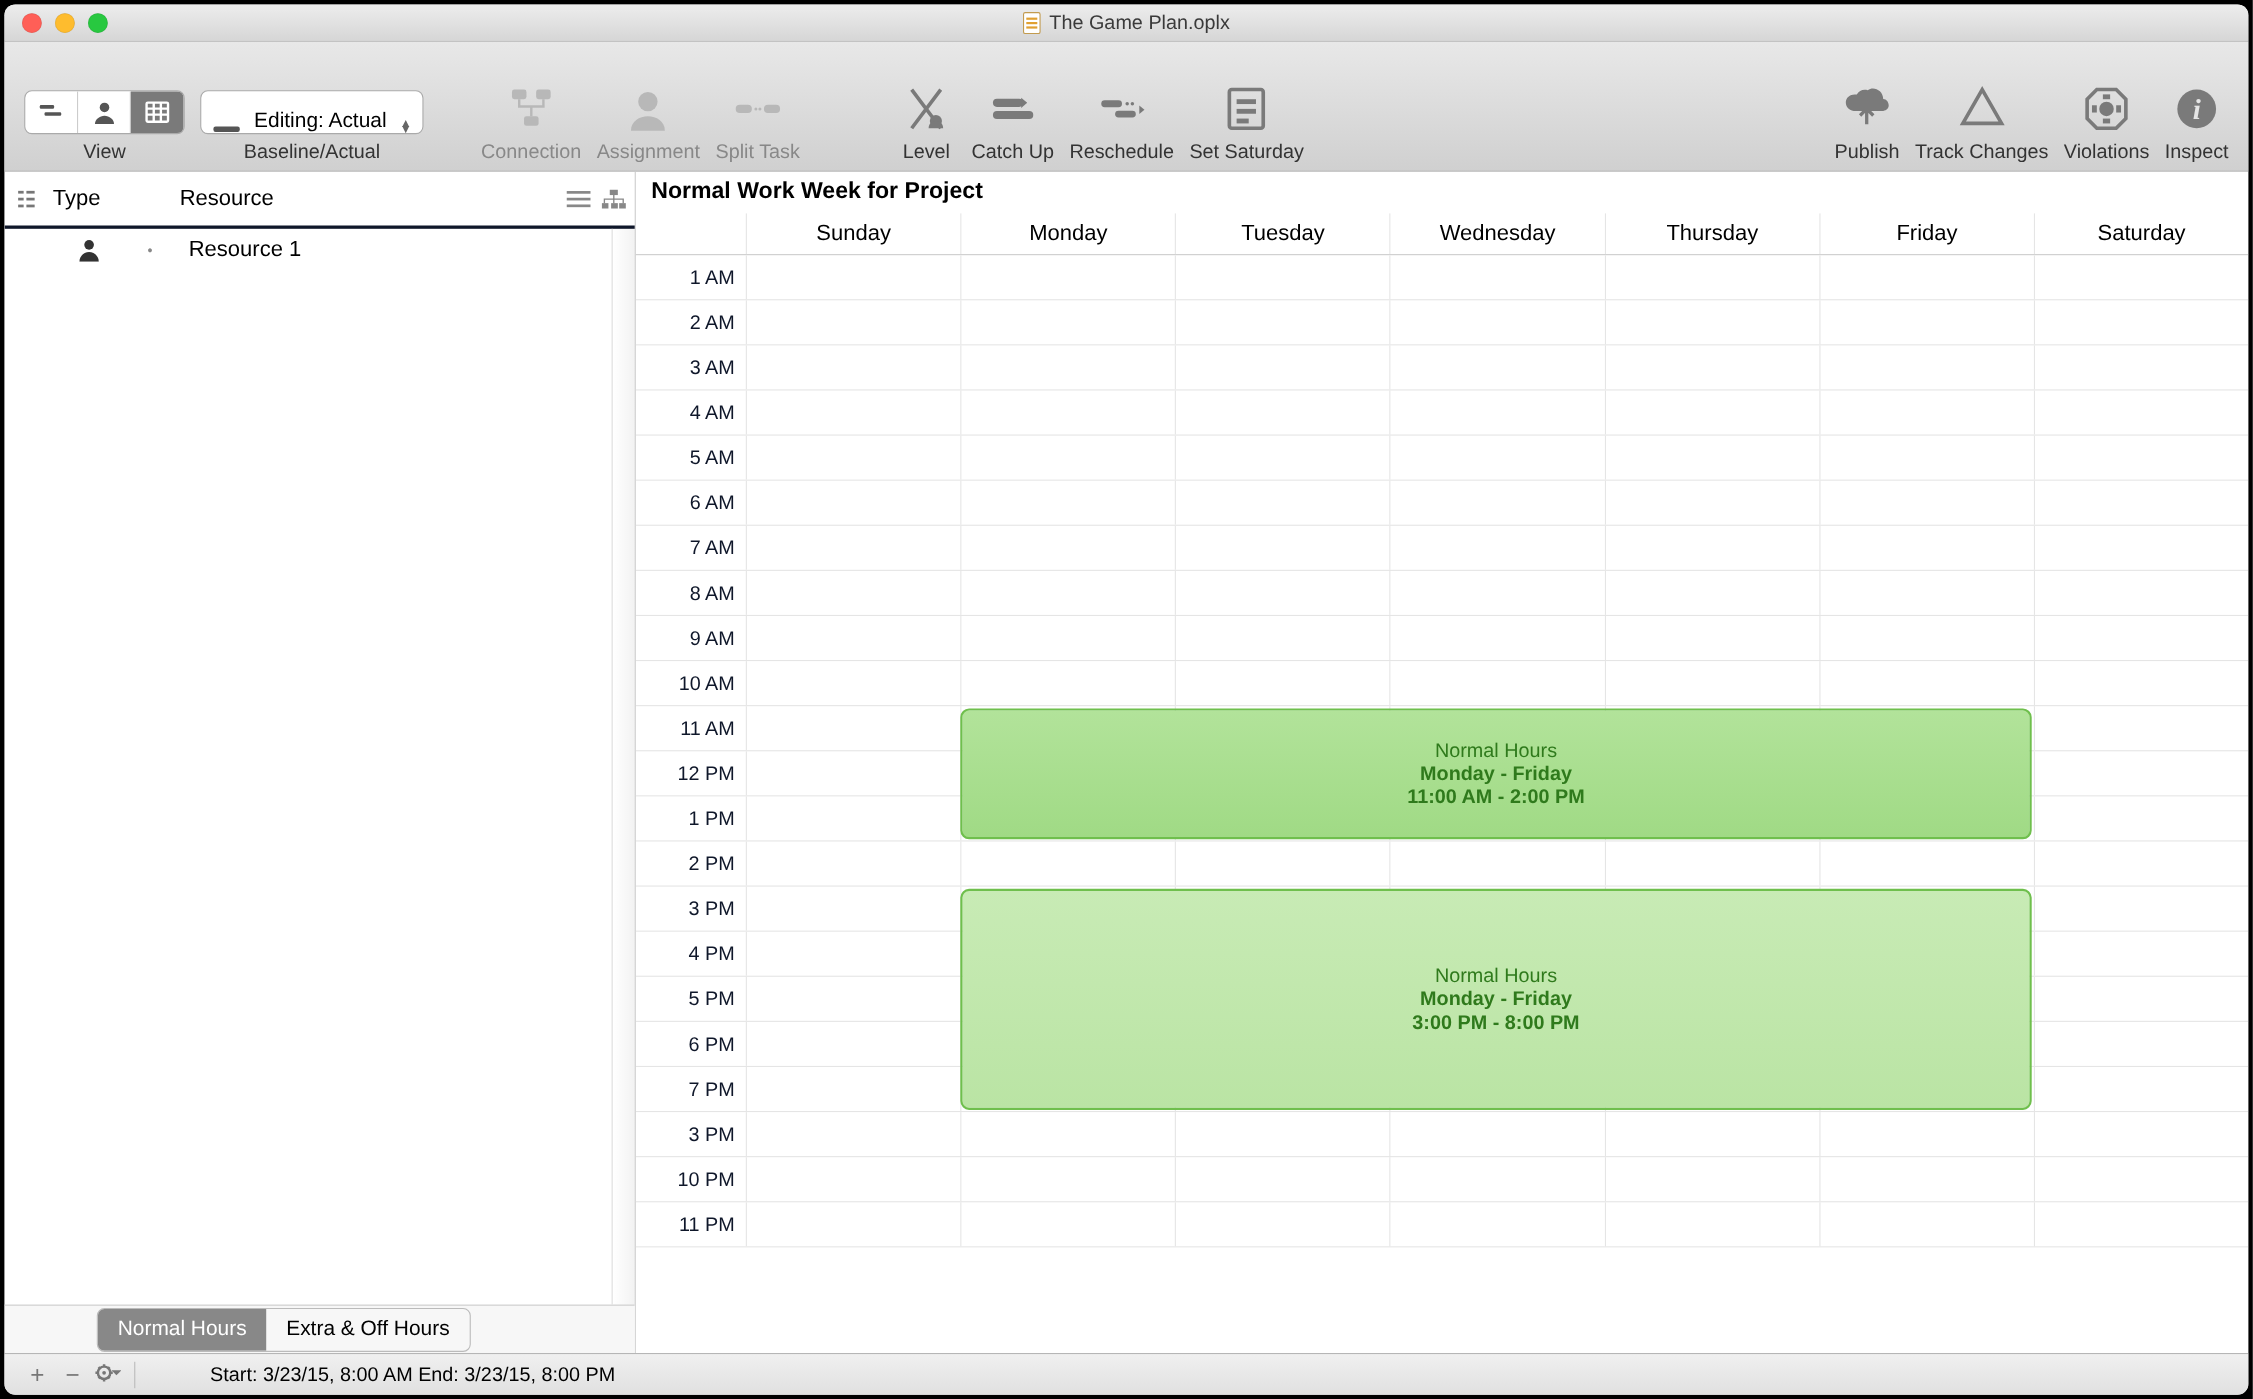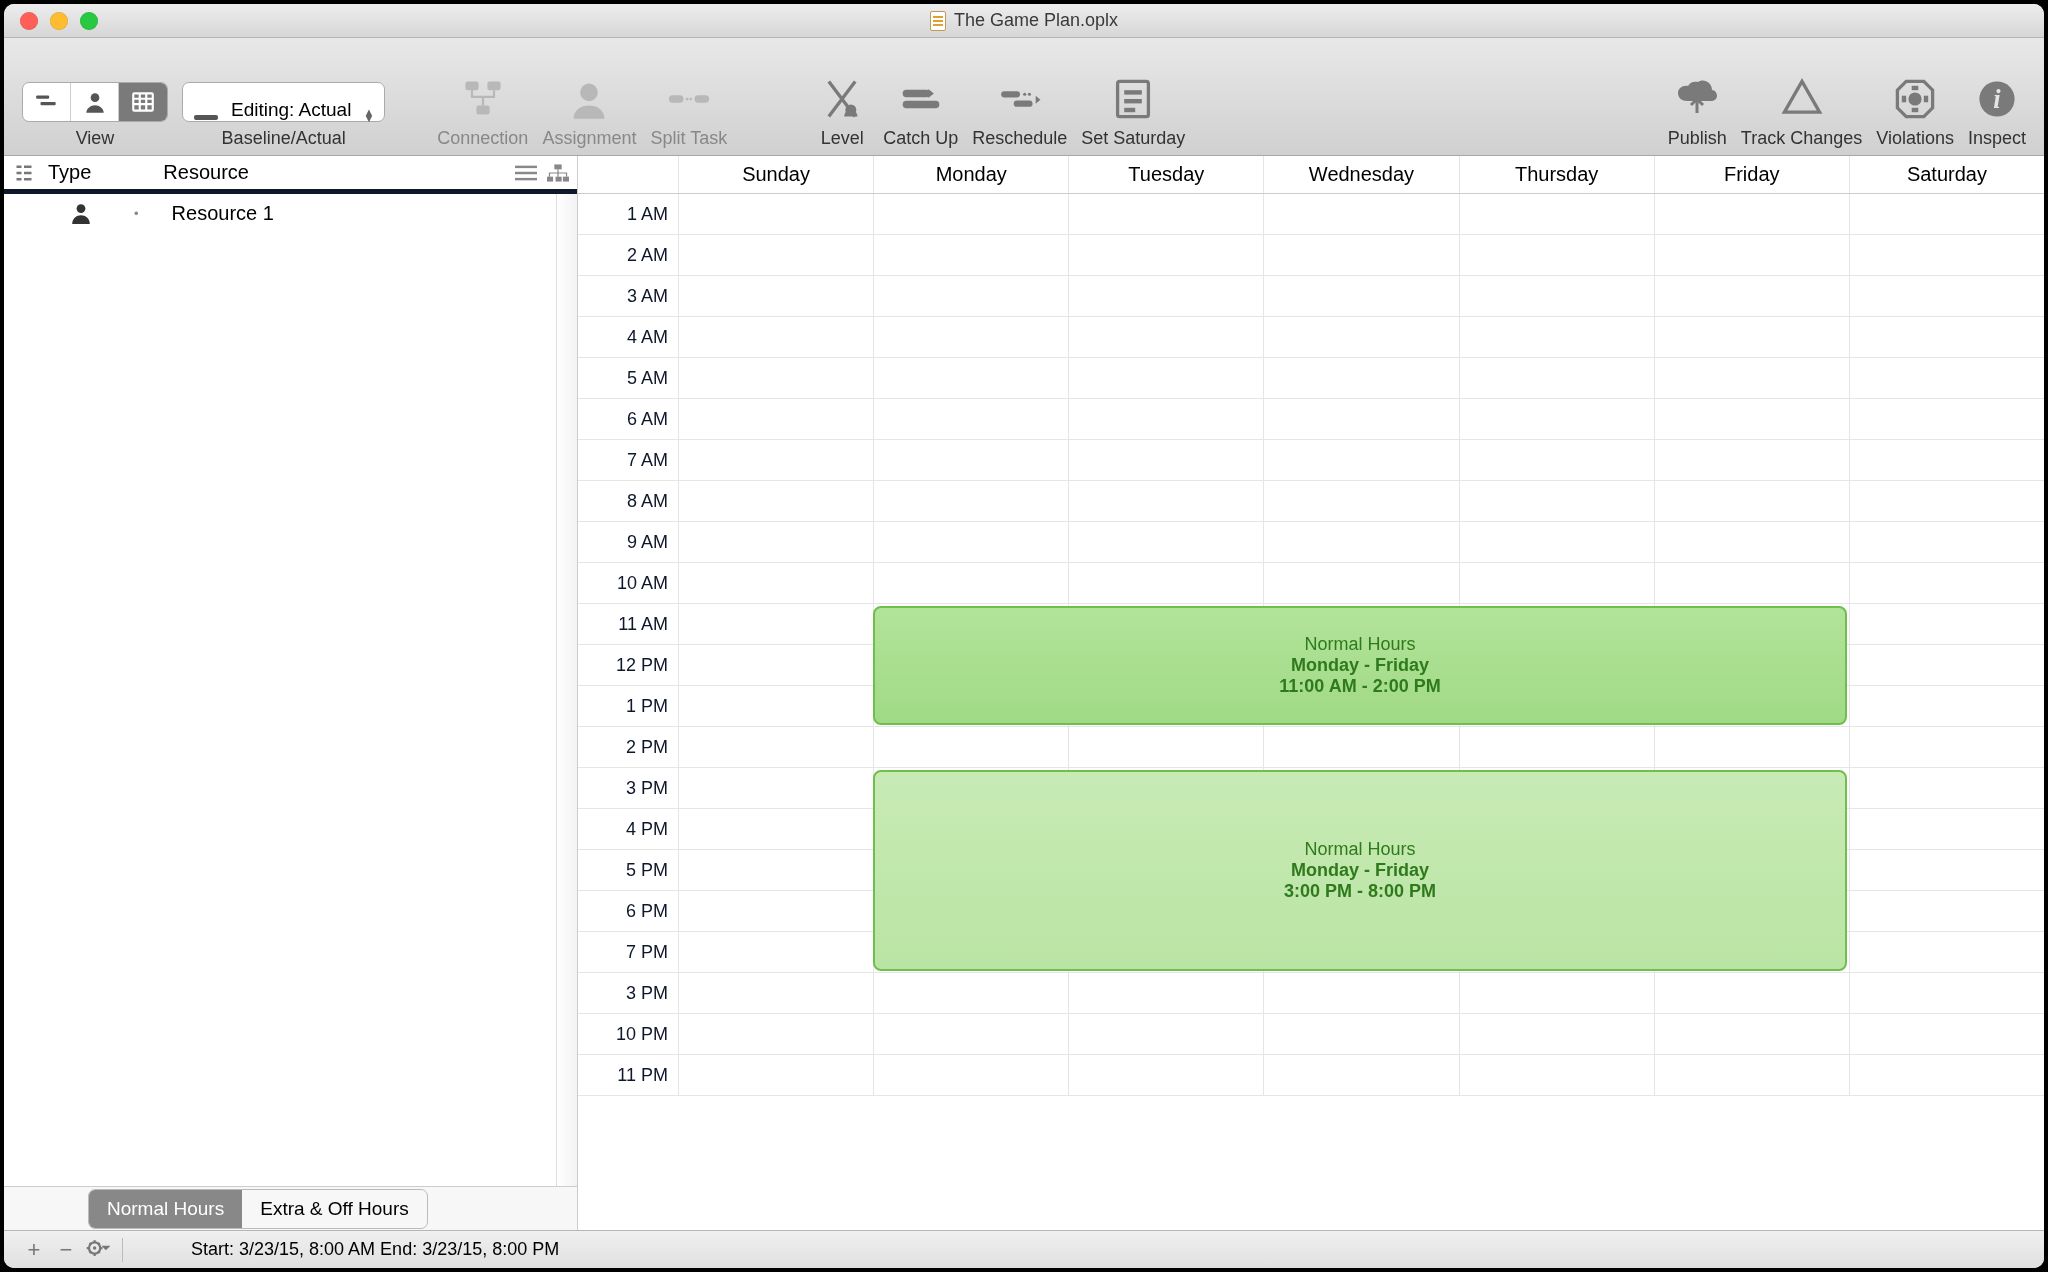--- a/index.html
+++ b/index.html
@@ -69,21 +69,21 @@
 
 .iconbig { width:54px; height:46px; display:flex; align-items:center; justify-content:center;}
 .iconbig svg { fill:#7a7a7a; width:44px; height:44px;}
 .tgroup.dis .iconbig svg { fill:#b8b8b8;}
 
 .spacer { flex:1; }
 
 
 .content { flex:1; display:flex; overflow:hidden; }
 .sidebar { width: 574px; border-right:1px solid #ccc; display:flex; flex-direction:column;}
-.shdr { height:38px; border-bottom:5px solid #0f172a; display:flex; align-items:center; padding:0 8px; gap:12px;}
+.shdr { height:52px; border-bottom:3px solid #0f172a; display:flex; align-items:center; padding:0 8px; gap:12px;}
 .shdr .ico { width:24px;}
 .shdr .coltype { font-size:20px; font-weight:500;}
 .shdr .colres { font-size:20px; font-weight:500; margin-left:60px;}
 .shdr .righticons { margin-left:auto; display:flex; gap:10px; color:#888;}
 .srow { display:flex; align-items:center; height:38px; padding:0 8px;}
 .srow .person { margin-left:58px;}
 .srow .bullet { margin-left:42px; color:#888;}
 .srow .txt { margin-left:33px; font-size:20px;}
 .sscroll { flex:1; position:relative;}
 .sscroll::after { content:""; position:absolute; right:0; top:0; bottom:0; width:20px; background:linear-gradient(90deg,transparent,rgba(0,0,0,0.05)); border-left:1px solid #ddd;}
@@ -340,20 +340,21 @@
       <div class="sbot">
         <div style="width:56px"></div>
         <div class="tabseg">
           <div class="tab sel">Normal Hours</div>
           <div class="tab">Extra &amp; Off Hours</div>
         </div>
       </div>
     </div>
 
     <div class="calarea">
+      <div class="caltitle">Normal Work Week for Project</div>
       <div class="dayhdr">
         <div class="gutter"></div>
         <div class="daycol">Sunday</div>
         <div class="daycol">Monday</div>
         <div class="daycol">Tuesday</div>
         <div class="daycol">Wednesday</div>
         <div class="daycol">Thursday</div>
         <div class="daycol">Friday</div>
         <div class="daycol">Saturday</div>
       </div>

